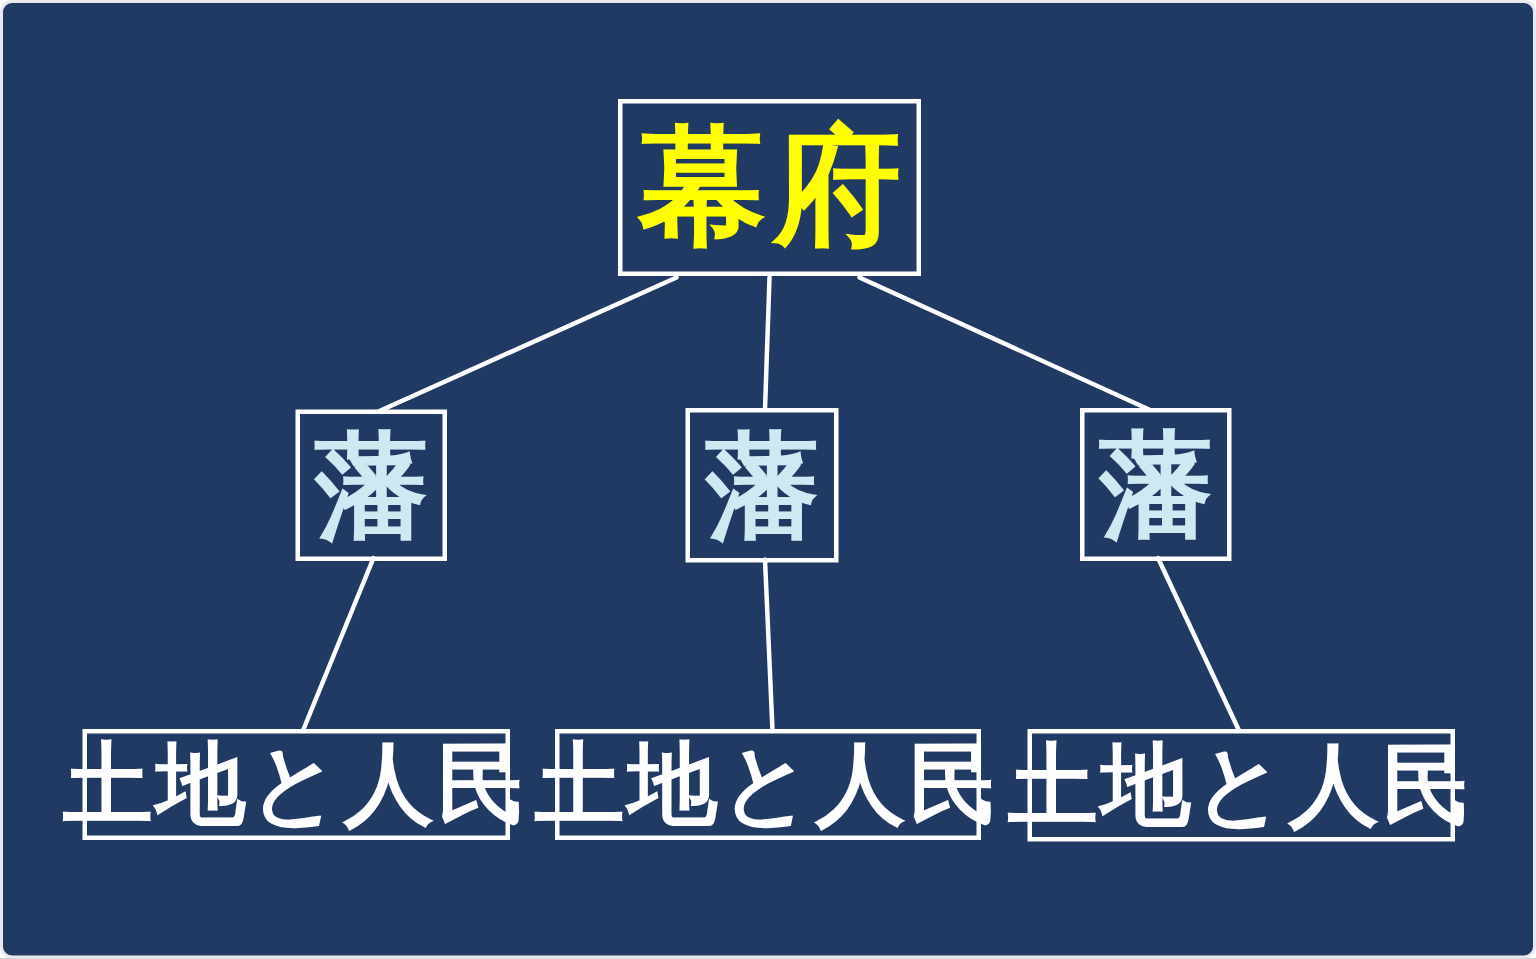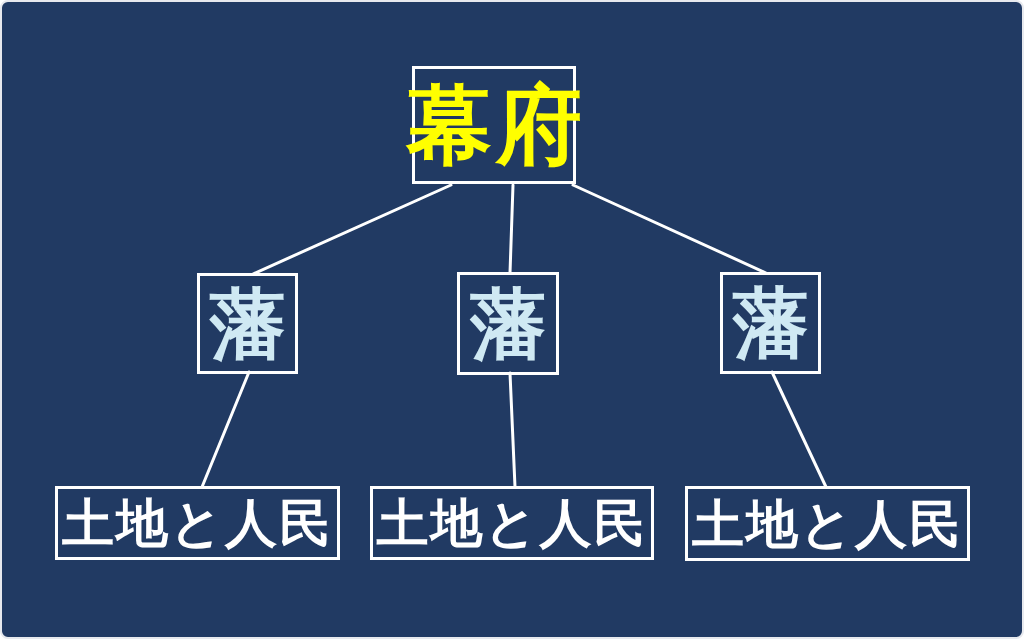--- a/index.html
+++ b/index.html
@@ -33,38 +33,38 @@
     background: transparent;
     display: flex;
     align-items: center;
     justify-content: center;
     text-align: center;
     font-weight: 900;
     line-height: 1;
     white-space: nowrap;
   }
   .node-bakufu {
-    left: 410px; top: 64px; width: 164px; height: 118px;
+    left: 410px; top: 64px; width: 202px; height: 118px;
     color: var(--bakufu-text, #ffff00);
     font-size: 86px;
     letter-spacing: 4px;
     text-indent: 4px;
   }
   .node-han {
     width: 101px; height: 101px;
     color: var(--han-text, #cfe9f3);
     font-size: 76px;
   }
   .node-han-1 { left: 195px; top: 271px; }
   .node-han-2 { left: 455px; top: 270px; height: 103px; width: 102px; }
   .node-han-3 { left: 718px; top: 270px; height: 102px; }
   .node-land {
     width: 285px; height: 74px;
     color: var(--land-text, #ffffff);
-    font-size: 52px;
+    font-size: 60px;
     letter-spacing: 2px;
   }
   .node-land-1 { left: 53px;  top: 484px; }
   .node-land-2 { left: 368px; top: 484px; width: 284px; }
   .node-land-3 { left: 683px; top: 484px; height: 75px; }
 </style>
 </head>
 <body>
 
 <div class="slide">

